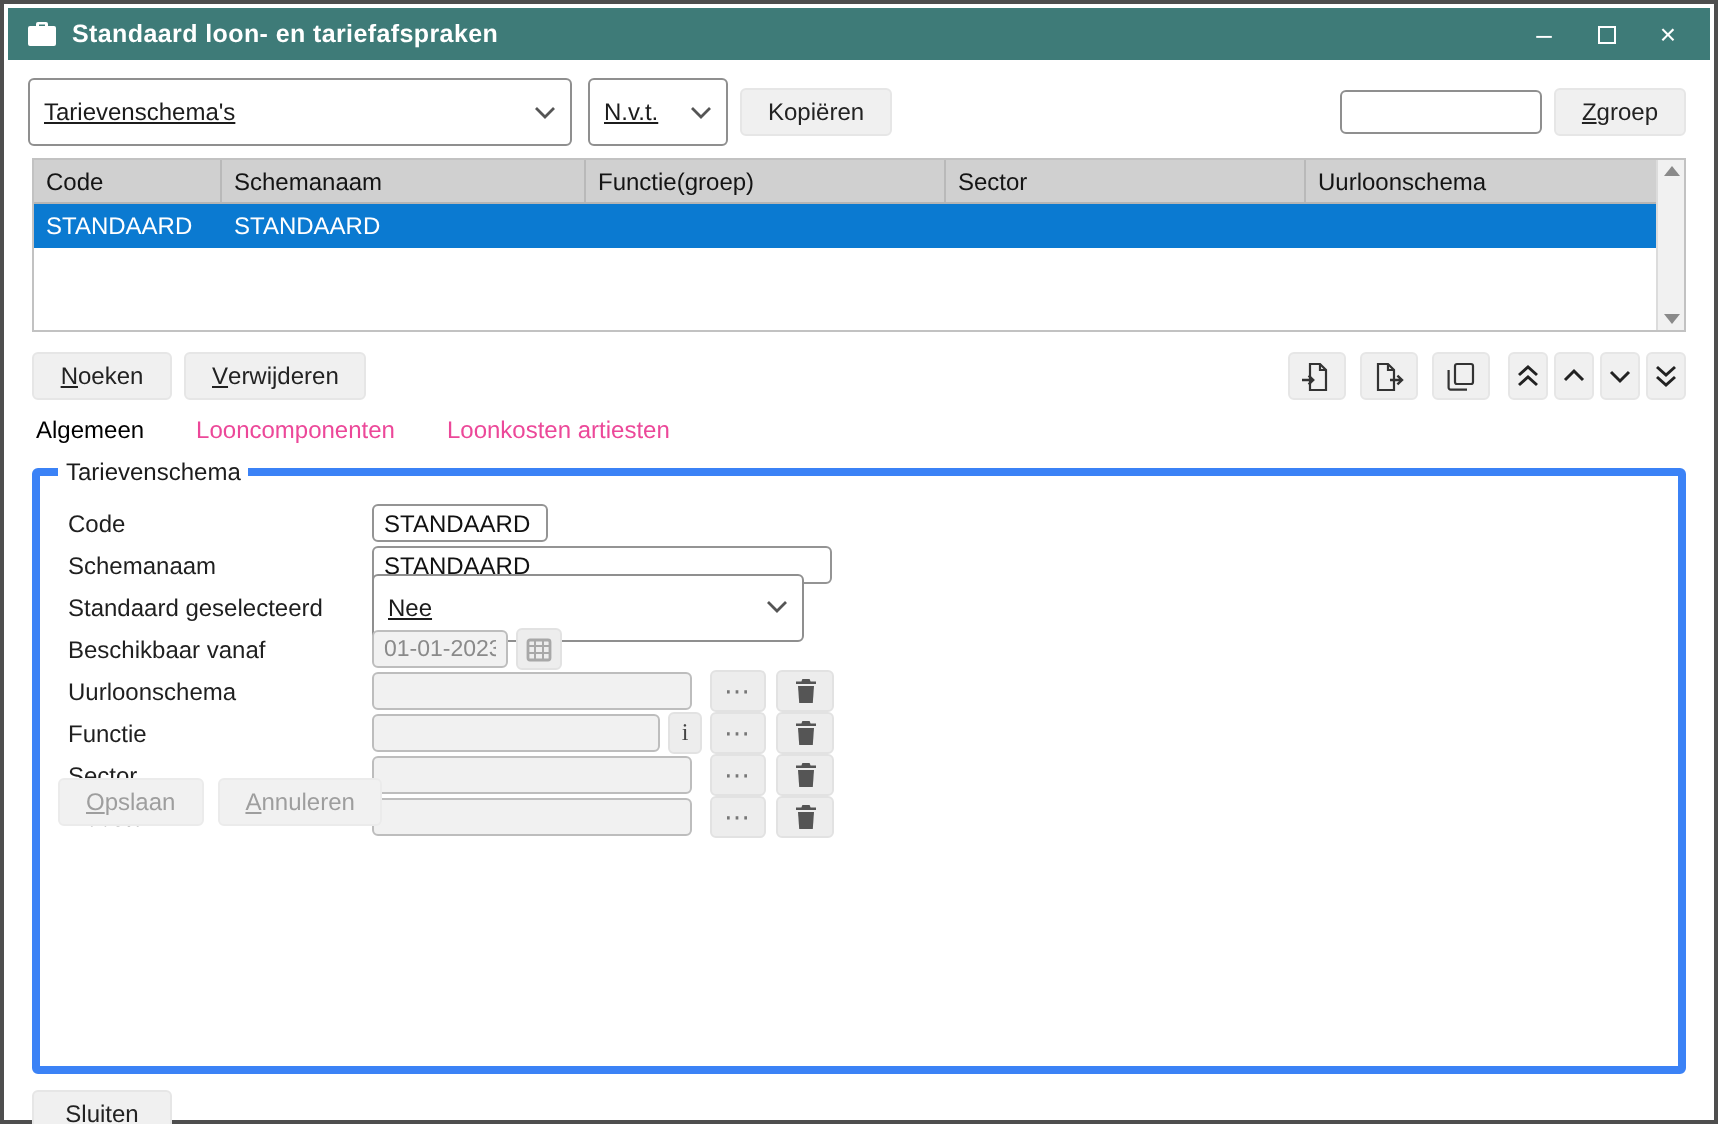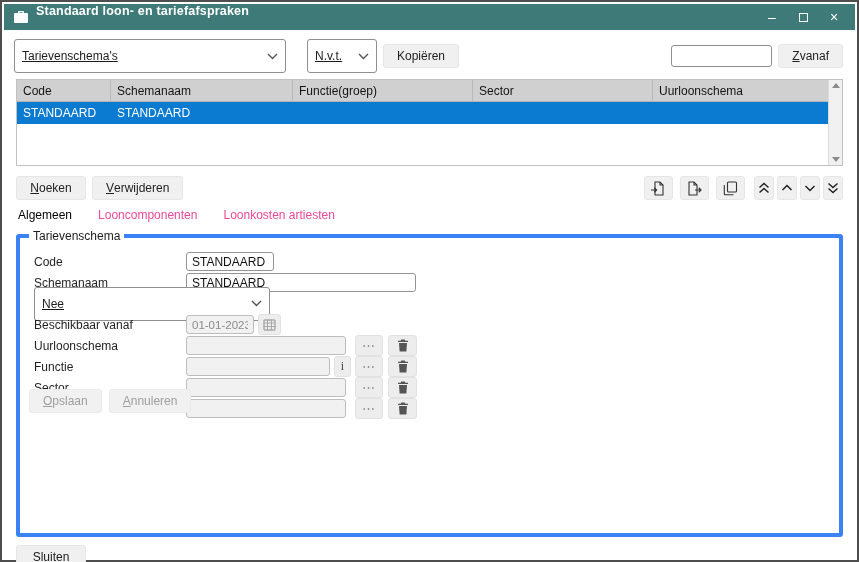--- a/index.html
+++ b/index.html
@@ -3,31 +3,31 @@
 <meta charset="utf-8">
 <style>
   :root{
     --titlebar:#3e7b78; --selection-bg:#0b7ad1; --selection-text:#ffffff; --header-bg:#d0d0d0;
   }
   *{box-sizing:border-box; margin:0; padding:0;}
   html,body{width:859px;height:562px;overflow:hidden;}
   body{font-family:"Liberation Sans","DejaVu Sans",sans-serif;font-size:12px;color:#1c1c1c;background:#888;}
   .window{width:859px;height:562px;background:#fff;border:2px solid #4e4e4e;padding:2px;display:flex;flex-direction:column;}
   
-  .titlebar{height:26px;background:var(--titlebar);color:#fff;display:flex;padding:0 10px;flex:0 0 auto;}
+  .titlebar{height:26px;background:var(--titlebar);color:#fff;display:flex;align-items:center;padding:0 10px;flex:0 0 auto;}
   .titlebar .ticon{display:flex;align-items:center;margin-right:8px;}
   .title{font-weight:bold;font-size:12.5px;letter-spacing:.2px;}
   .wbtn{width:22px;height:20px;display:flex;align-items:center;justify-content:center;color:#fff;font-size:14px;cursor:default;}
   .maxbox{width:9px;height:9px;border:1.5px solid #fff;}
   
   .toolbar{display:flex;align-items:center;padding:9px 12px 6px 10px;flex:0 0 auto;}
   .combo{height:23px;border:1px solid #8f8f8f;border-radius:3px;background:#fff;display:flex;align-items:center;padding:16px 7px;gap:6px;text-decoration:underline;}
   .combo .val{flex:1;white-space:nowrap;overflow:hidden;}
   .combo-schema{width:272px;}
-  .combo-filter{width:70px;margin-left:21px;}
+  .combo-filter{width:70px;margin-left:8px;}
   .btn{height:24px;background:#f0f0f0;border:1px solid #e6e6e6;border-radius:3px;padding:0 13px;display:inline-flex;align-items:center;justify-content:center;color:#222;font-size:12px;white-space:nowrap;cursor:default;}
   .btn-copy{margin-left:6px;}
   .searchgrp{margin-left:auto;display:flex;align-items:center;gap:6px;}
   .search-input{width:101px;height:22px;border:1px solid #8f8f8f;border-radius:3px;padding:0 5px;font:inherit;}
   .u{text-decoration:underline;}
   
   .tablewrap{position:relative;margin:0 12px;border:1px solid #c2c2c2;height:87px;overflow:hidden;flex:0 0 auto;background:#fff;}
   .trow{display:grid;grid-template-columns:94px 182px 180px 180px 1fr;height:22px;align-items:center;padding-right:14px;}
   .thead{background:var(--header-bg);border-bottom:1px solid #b5b5b5;}
   .thead .tcell{border-right:1px solid #b9b9b9;height:100%;display:flex;align-items:center;padding:0 6px;color:#141414;}
@@ -56,21 +56,21 @@
   .frow{display:flex;align-items:center;height:21px;padding-left:14px;margin-bottom:0;}
   .frow label{width:152px;flex:0 0 auto;color:#1f1f1f;}
   .inp{height:19px;border:1px solid #949494;border-radius:3px;padding:0 5px;font:inherit;font-size:12px;background:#fff;color:#111;}
   .inp:disabled{background:#f1f1f1;border-color:#bdbdbd;color:#8a8a8a;}
   .w-code{width:88px;}
   .w-wide{width:230px;}
   .w-date{width:68px;font-size:11.5px;}
   .w-lookup{width:160px;}
   .w-lookup-f{width:144px;}
   .w-reg{width:68px;}
-  .combo-nee{width:236px;height:20px;}
+  .combo-nee{width:216px;height:20px;}
   .sqbtn{height:21px;background:#ededed;border:1px solid #e2e2e2;border-radius:3px;display:inline-flex;align-items:center;justify-content:center;cursor:default;}
   .calbtn{width:23px;margin-left:4px;}
   .infobtn{width:17px;margin-left:4px;font-family:"Liberation Serif","DejaVu Serif",serif;font-size:12px;color:#444;}
   .dotbtn{width:28px;margin-left:9px;color:#777;font-size:13px;letter-spacing:1px;}
   .dotbtn.after-i{margin-left:4px;}
   .trashbtn{width:29px;margin-left:5px;}
   .gb-footer{position:absolute;left:9px;bottom:6px;display:flex;gap:7px;}
   .btn[aria-disabled="true"]{color:#9e9e9e;background:#f1f1f1;border-color:#ebebeb;}
   
   .bottombar{margin:8px 12px;flex:0 0 auto;}
@@ -115,21 +115,21 @@
           <svg width="11" height="7" viewBox="0 0 11 7">
             <polyline points="1,1 5.5,5.5 10,1" fill="none" stroke="#555" stroke-width="1.4"></polyline>
           </svg>
         </span>
     </div>
     <button class="btn btn-copy">Kopiëren</button>
     <div class="searchgrp">
       <input class="search-input" value="" style="">
       <button class="btn">
           <span class="u">Z</span>
-          <span>vanaf</span>
+          <span>groep</span>
         </button>
     </div>
   </div>
 
   <div class="tablewrap">
     <div class="trow thead">
       <div class="tcell">Code</div>
       <div class="tcell">Schemanaam</div>
       <div class="tcell">Functie(groep)</div>
       <div class="tcell">Sector</div>
@@ -234,20 +234,21 @@
       <label>Code</label>
       <input class="inp w-code" value="STANDAARD" style="">
     </div>
 
     <div class="frow">
       <label>Schemanaam</label>
       <input class="inp w-wide" value="STANDAARD" style="">
     </div>
 
     <div class="frow">
+      <label>Standaard geselecteerd</label>
       <div class="combo combo-nee">
         <span class="val">Nee</span>
         <span>
             <svg width="11" height="7" viewBox="0 0 11 7">
               <polyline points="1,1 5.5,5.5 10,1" fill="none" stroke="#555" stroke-width="1.4"></polyline>
             </svg>
           </span>
       </div>
     </div>
 

